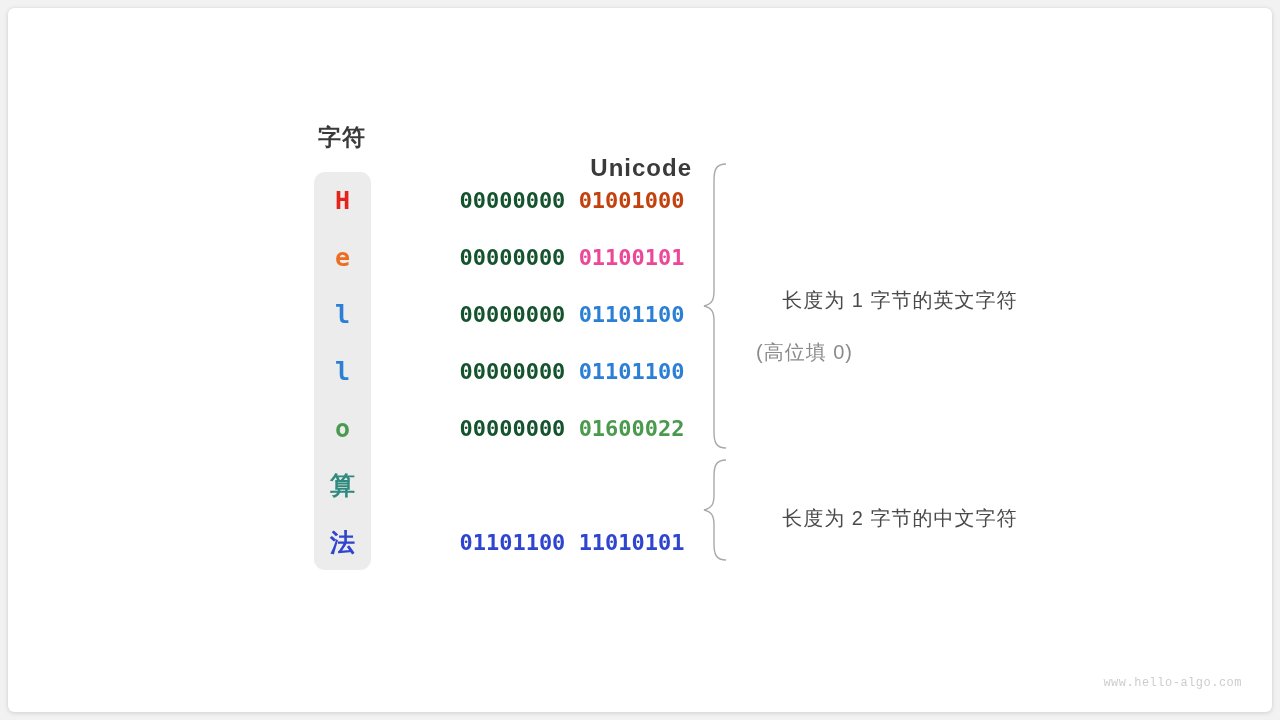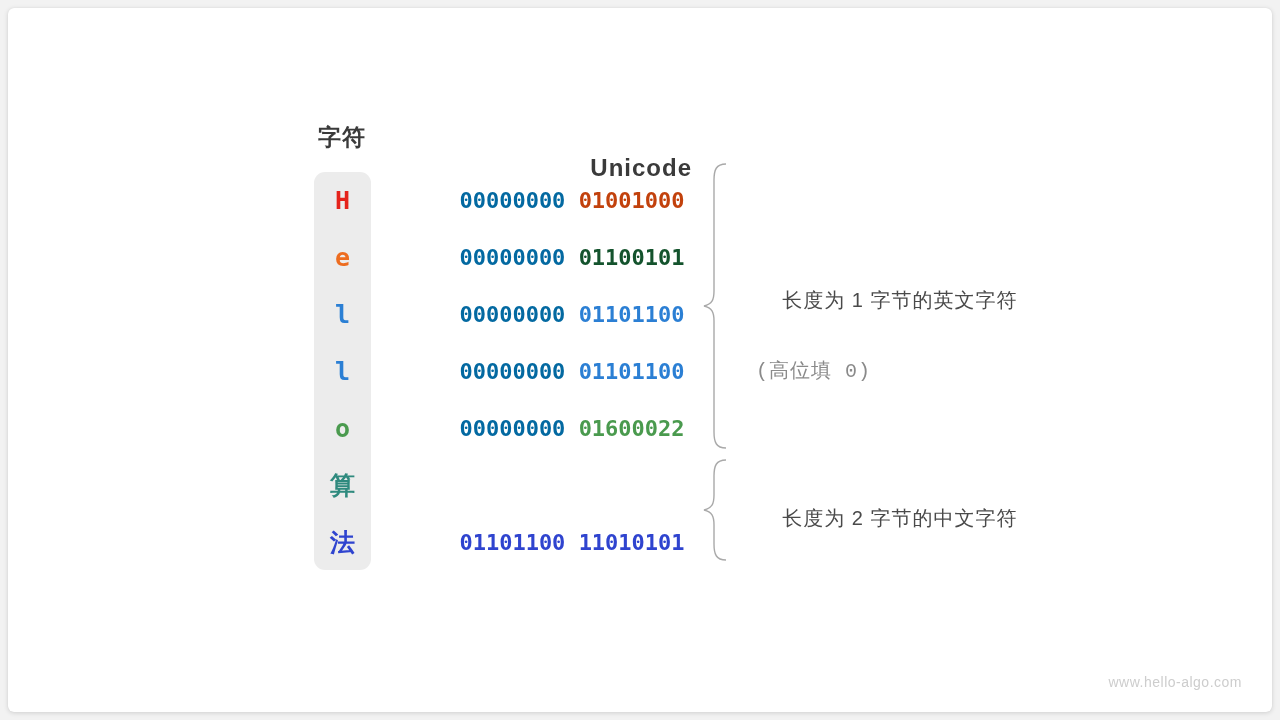--- a/index.html
+++ b/index.html
@@ -94,21 +94,21 @@
     width: 264px;
     height: 57px;
     line-height: 57px;
     text-align: center;
     font-family: "DejaVu Sans Mono", "Liberation Mono", monospace;
     font-size: 22px;
     font-weight: bold;
     white-space: pre;
   }
   .bits .hi-pad {
-    color: #0369a1;
+    color: #14532d;
     font-weight: bold;
   }
 
   
   #braces {
     position: absolute;
     left: 0;
     top: 0;
     width: 1264px;
     height: 704px;
@@ -120,56 +120,55 @@
     position: absolute;
     color: #4a4a4a;
     text-align: left;
     white-space: pre;
     font-size: 20px;
     letter-spacing: 1px;
   }
   .note .sub {
     display: block;
     color: #8a8a8a;
-    margin-top: 20px;
+    margin-top: 2px;
     font-size: 20px;
-    font-family: Liberation Mono, monospace;
   }
   #note-1 { left: 748px; top: 256px; width: 370px; }
   #note-2 { left: 748px; top: 474px; width: 370px; }
 
   
   #watermark {
     position: absolute;
     right: 30px;
     bottom: 22px;
     color: #cdcdcd;
-    font-family: Liberation Sans, sans-serif;
-    font-size: 14px;
+    font-family: Liberation Mono, monospace;
+    font-size: 12px;
     letter-spacing: 0.5px;
   }
 </style>
 </head>
 <body>
 
 <div id="card">
 
   <div class="hdr" id="hdr-char">字符</div>
   <div class="hdr" id="hdr-unicode">Unicode</div>
 
   <div id="char-col"></div>
 
   <div id="rows-host">
       <div class="row" style="top: 164px;">
         <div class="ch latin" style="color: rgb(229, 35, 27);">H</div>
         <div class="bits"><span class="hi-pad">00000000</span> <span style="color: #c2410c;">01001000</span></div>
       </div>
       <div class="row" style="top: 221px;">
         <div class="ch latin" style="color: rgb(237, 108, 31);">e</div>
-        <div class="bits"><span class="hi-pad">00000000</span> <span style="color: #14532d;">01100101</span></div>
+        <div class="bits"><span class="hi-pad">00000000</span> <span style="color: #ec4899;">01100101</span></div>
       </div>
       <div class="row" style="top: 278px;">
         <div class="ch latin" style="color: rgb(43, 127, 212);">l</div>
         <div class="bits"><span class="hi-pad">00000000</span> <span style="color: rgb(43, 127, 212);">01101100</span></div>
       </div>
       <div class="row" style="top: 335px;">
         <div class="ch latin" style="color: rgb(43, 127, 212);">l</div>
         <div class="bits"><span class="hi-pad">00000000</span> <span style="color: rgb(43, 127, 212);">01101100</span></div>
       </div>
       <div class="row" style="top: 392px;">

